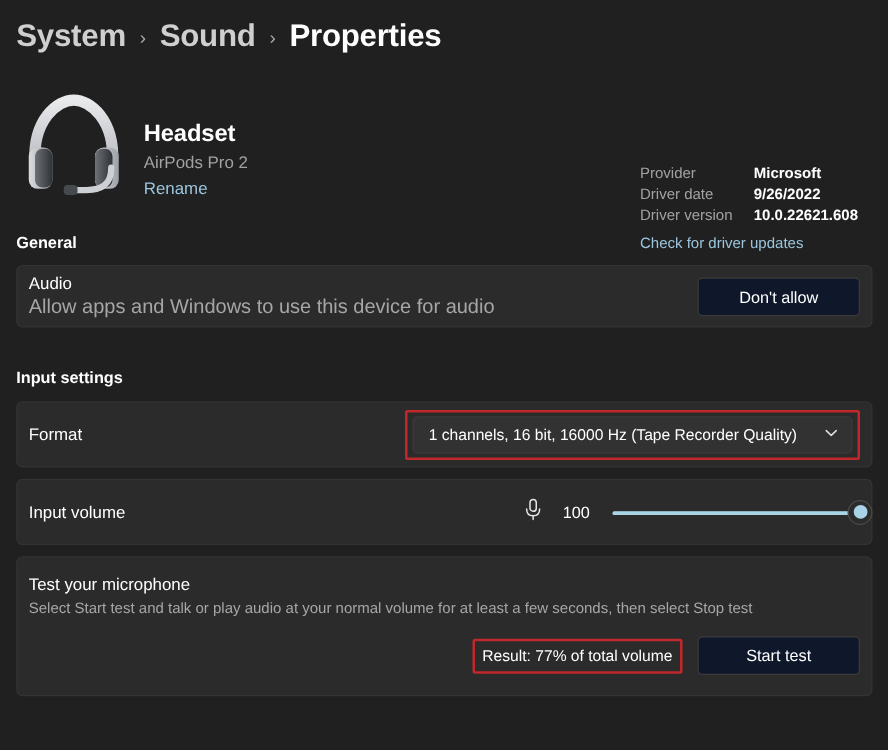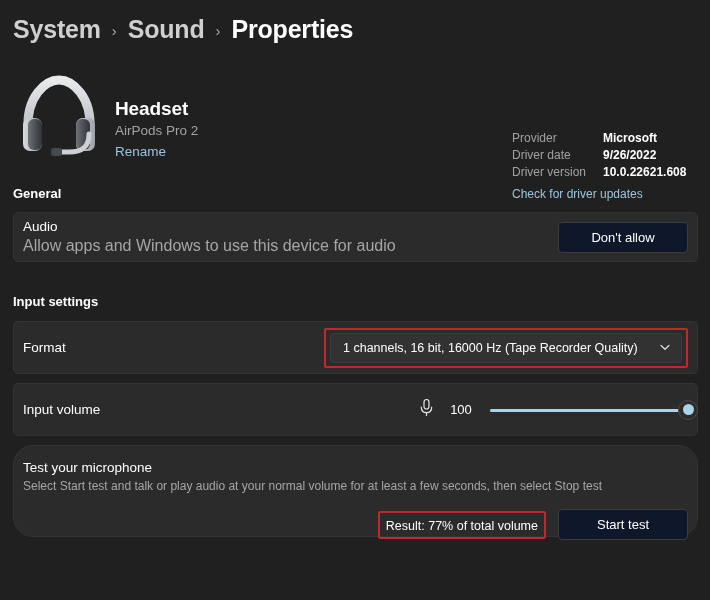--- a/index.html
+++ b/index.html
@@ -142,21 +142,21 @@
     margin-top: 3px;
   }
   .card-label {
     font-size: 13.5px;
     color: #ffffff;
   }
 
   #audio-card    { height: 50px; }
   #format-card   { height: 53px; margin-top: 12px; }
   #volume-card   { height: 53px; margin-top: 9px; }
-  #mic-test-card { height: 92px; align-items: flex-start; padding-top: 14px; margin-top: 9px; border-radius: 20px; }
+  #mic-test-card { height: 112px; align-items: flex-start; padding-top: 14px; margin-top: 9px; }
 
   
   .btn {
     background: #0f172a;
     border: 1px solid #3b3b3b;
     border-radius: 4px;
     color: #ffffff;
     font-family: "Liberation Sans", sans-serif;
     font-size: 13px;
     height: 31px;

